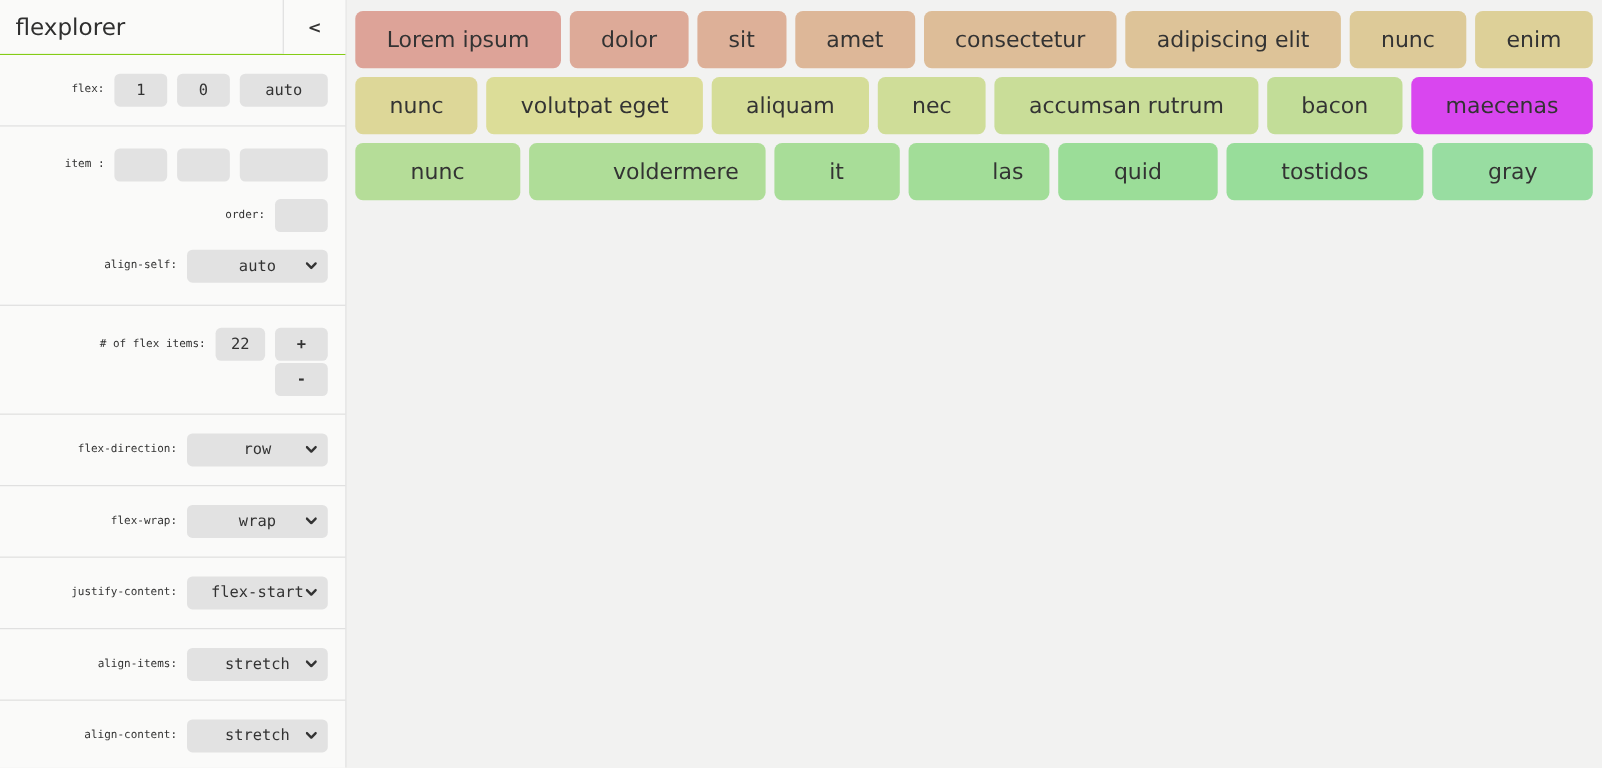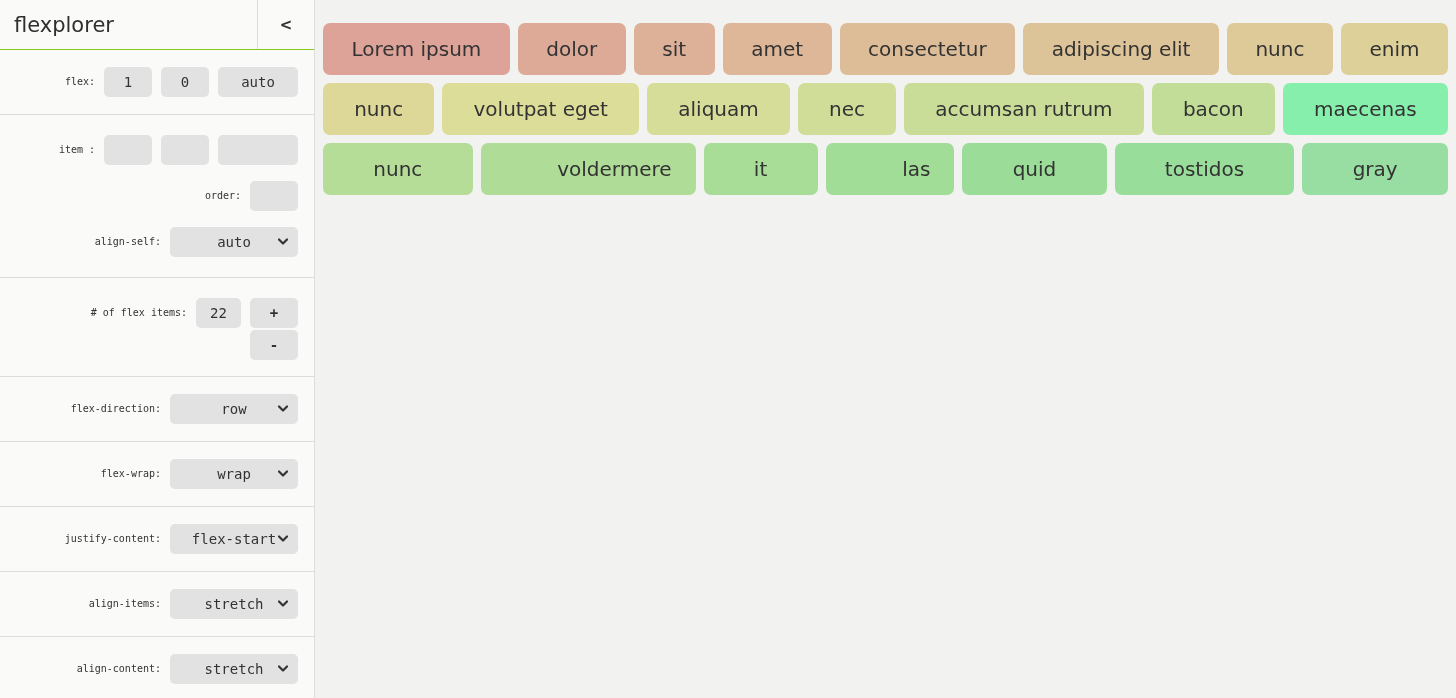--- a/index.html
+++ b/index.html
@@ -76,21 +76,20 @@
     width: 48px; height: 30px;
     background: #e2e2e2; border: none; border-radius: 5px;
     font-family: "DejaVu Sans Mono", monospace;
     font-size: 14px; font-weight: bold; color: #333; cursor: pointer;
   }
 
   
   .canvas {
     flex: 1; padding: 6px 4px;
     overflow: hidden;
-    margin-top: 13px;
   }
   .flex-row { display: flex; }
   .flex-item {
     flex: 1 0 auto;
     height: 52px; line-height: 52px;
     margin: 4px;
     padding: 0 24px;
     border-radius: 7px;
     text-align: center;
     font-size: 20px; color: #333;
@@ -231,21 +230,21 @@
         <div class="flex-item" style="background: rgb(221, 202, 152);">nunc</div>
         <div class="flex-item" style="background: rgb(221, 208, 152);">enim</div>
       </div>
       <div class="flex-row">
         <div class="flex-item" style="background: rgb(221, 215, 152);">nunc</div>
         <div class="flex-item" style="background: rgb(220, 221, 152);">volutpat eget</div>
         <div class="flex-item" style="background: rgb(213, 221, 152);">aliquam</div>
         <div class="flex-item" style="background: rgb(207, 221, 152);">nec</div>
         <div class="flex-item" style="background: rgb(201, 221, 152);">accumsan rutrum</div>
         <div class="flex-item" style="background: rgb(194, 221, 152);">bacon</div>
-        <div class="flex-item" style="background: #86efac;">maecenas</div>
+        <div class="flex-item" style="background: #d946ef;">maecenas</div>
       </div>
       <div class="flex-row">
         <div class="flex-item" style="background: rgb(181, 221, 152);">nunc</div>
         <div class="flex-item" style="background: rgb(175, 221, 152); text-align: right;">voldermere</div>
         <div class="flex-item" style="background: rgb(168, 221, 152);">it</div>
         <div class="flex-item" style="background: rgb(162, 221, 152); text-align: right;">las</div>
         <div class="flex-item" style="background: rgb(155, 221, 152);">quid</div>
         <div class="flex-item" style="background: rgb(152, 221, 154);">tostidos</div>
         <div class="flex-item" style="background: rgb(152, 221, 161);">gray</div>
       </div>

